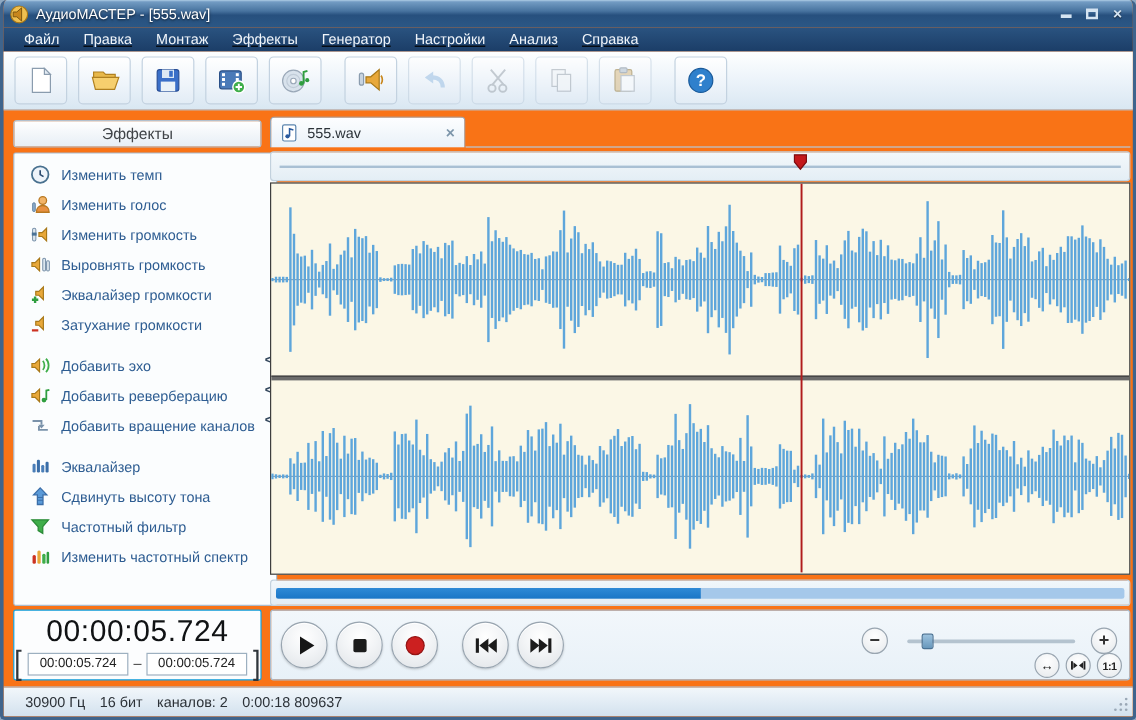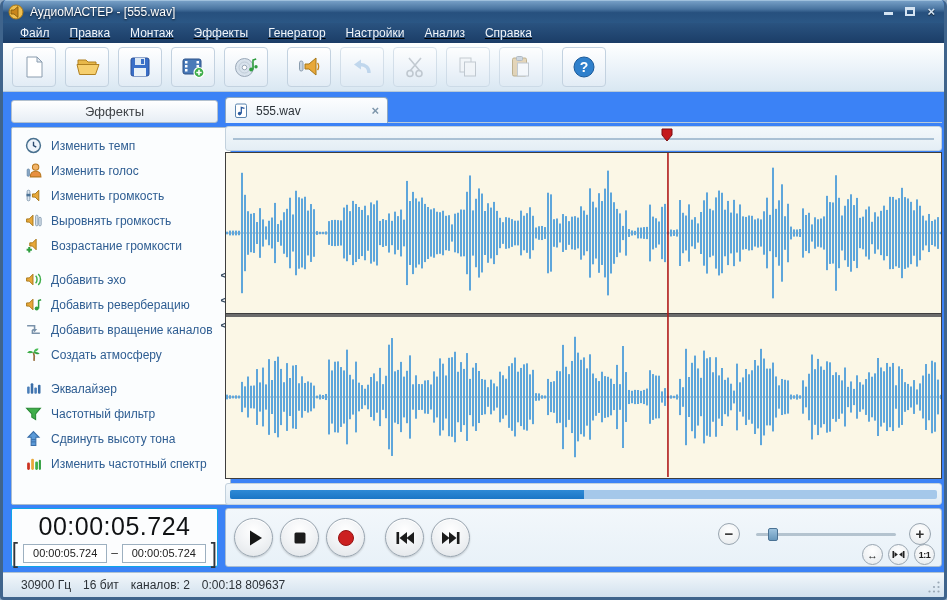--- a/index.html
+++ b/index.html
@@ -1,17 +1,17 @@
 <!DOCTYPE html>
 <html><head>
 <meta charset="utf-8">
 <style>
   html,body{margin:0;padding:0;background:#8fa9c2;font-family:"Liberation Sans",sans-serif;}
   *{box-sizing:border-box;}
-  .window{position:relative;width:947px;height:600px;background:#3b82f6;overflow:hidden;
+  .window{position:relative;width:947px;height:600px;background:#f97316;overflow:hidden;
           border:3px solid #3f648c;border-top:none;border-radius:6px 6px 4px 4px;}
   
   .titlebar{position:absolute;left:-3px;top:0;width:947px;height:23px;
     background:linear-gradient(#7ba4ca 0%,#48739f 40%,#27507e 55%,#2b5785 100%);
     display:flex;align-items:center;padding:0 8px;border-radius:5px 5px 0 0;
     box-shadow:inset 0 1px 0 #9fc0dc;}
   .app-icon{width:16px;height:16px;margin-right:6px;flex:0 0 auto;}
   .title-text{color:#fff;font-size:12px;text-shadow:0 1px 2px rgba(0,0,0,.7);flex:1;}
   .win-btns{display:flex;align-items:center;gap:12px;margin-right:4px;}
   .win-btn{color:#d5e4f2;font-size:13px;font-weight:bold;line-height:14px;cursor:default;text-shadow:0 1px 1px rgba(0,0,0,.6);}
@@ -240,21 +240,28 @@
         <rect x="10" y="3" width="2.2" height="10" rx="1" fill="#dce6ee" stroke="#7a92aa" stroke-width="0.8"></rect>
         <rect x="13" y="5" width="2.2" height="8" rx="1" fill="#dce6ee" stroke="#7a92aa" stroke-width="0.8"></rect>
       </svg>
       <span class="fx-label">Выровнять громкость</span>
     </div>
     <div class="fx-row">
       <svg class="fx-ic" viewBox="0 0 16 16">
         <path d="M4.5 5.5H7l3.5-3.5v10L7 8.5H4.5z" fill="#e8a83a" stroke="#a87818" stroke-width="0.9"></path>
         <path d="M4 9.5v5M1.5 12h5" stroke="#2f9e3f" stroke-width="1.9"></path>
       </svg>
-      <span class="fx-label">Возрастание громкости</span>
+      <span class="fx-label">Эквалайзер громкости</span>
+    </div>
+    <div class="fx-row">
+      <svg class="fx-ic" viewBox="0 0 16 16">
+        <path d="M4.5 5.5H7l3.5-3.5v10L7 8.5H4.5z" fill="#e8a83a" stroke="#a87818" stroke-width="0.9"></path>
+        <path d="M1.5 12.5h5" stroke="#cc3322" stroke-width="1.9"></path>
+      </svg>
+      <span class="fx-label">Затухание громкости</span>
     </div>
     <div class="fx-row group-gap">
       <svg class="fx-ic" viewBox="0 0 16 16">
         <path d="M1.5 6.5H4l3.5-3.5v10L4 9.5H1.5z" fill="#e8a83a" stroke="#a87818" stroke-width="0.9"></path>
         <path d="M10 4.5c1.8 1.6 1.8 5.4 0 7" stroke="#3fae4a" stroke-width="1.4" fill="none"></path>
         <path d="M12.5 2.8c2.8 2.6 2.8 7.8 0 10.4" stroke="#3fae4a" stroke-width="1.4" fill="none"></path>
       </svg>
       <span class="fx-label">Добавить эхо</span>
       <span class="fx-chev">&lt;</span>
     </div>
@@ -268,51 +275,42 @@
       <span class="fx-chev">&lt;</span>
     </div>
     <div class="fx-row">
       <svg class="fx-ic" viewBox="0 0 16 16">
         <path d="M2 4.5h7v3" fill="none" stroke="#7a92aa" stroke-width="1.5"></path>
         <path d="M9 10.5l-2.5-3h5z" fill="#7a92aa"></path>
         <path d="M14 11.5H7v-3" fill="none" stroke="#7a92aa" stroke-width="1.5" transform="translate(0,0)"></path>
       </svg>
       <span class="fx-label">Добавить вращение каналов</span>
       <span class="fx-chev">&lt;</span>
-    </div>
-    <div class="fx-row">
-      <svg class="fx-ic" viewBox="0 0 16 16">
-        <path d="M8.5 14c.4-3 .3-6-.6-8" stroke="#9a7040" stroke-width="1.6" fill="none"></path>
-        <path d="M8 6C5.5 4 3.2 4.6 2 6.4c2.2.6 4.4.4 6-.4z" fill="#3fae4a"></path>
-        <path d="M8 6c.4-2.8 2.4-4 4.8-3.4-1.2 2-3 3.2-4.8 3.4z" fill="#48bc54"></path>
-        <path d="M8 6c2.6-1 4.8-.2 5.8 1.6-2.4.4-4.4-.2-5.8-1.6z" fill="#35a040"></path>
-      </svg>
-      <span class="fx-label">Создать атмосферу</span>
     </div>
     <div class="fx-row group-gap">
       <svg class="fx-ic" viewBox="0 0 16 16">
         <rect x="2" y="6" width="2.4" height="7" rx="1" fill="#4a7eb8"></rect>
         <rect x="5.4" y="3" width="2.4" height="10" rx="1" fill="#3a6ea8"></rect>
         <rect x="8.8" y="7" width="2.4" height="6" rx="1" fill="#4a7eb8"></rect>
         <rect x="12.2" y="4.5" width="2.4" height="8.5" rx="1" fill="#3a6ea8"></rect>
       </svg>
       <span class="fx-label">Эквалайзер</span>
     </div>
     <div class="fx-row">
       <svg class="fx-ic" viewBox="0 0 16 16">
-        <path d="M1.5 3h13L10 8.4v5.2l-3.6-2.2V8.4z" fill="#3fae4a" stroke="#2a8a36"></path>
-      </svg>
-      <span class="fx-label">Частотный фильтр</span>
-    </div>
-    <div class="fx-row">
-      <svg class="fx-ic" viewBox="0 0 16 16">
         <path d="M8 1.5l5.2 5.4h-3v7.6H5.8V6.9h-3z" fill="#5a9ad8" stroke="#3a6ea8"></path>
         <path d="M5.8 9h4.4M5.8 11.2h4.4" stroke="#3a6ea8" stroke-width="0.9"></path>
       </svg>
       <span class="fx-label">Сдвинуть высоту тона</span>
+    </div>
+    <div class="fx-row">
+      <svg class="fx-ic" viewBox="0 0 16 16">
+        <path d="M1.5 3h13L10 8.4v5.2l-3.6-2.2V8.4z" fill="#3fae4a" stroke="#2a8a36"></path>
+      </svg>
+      <span class="fx-label">Частотный фильтр</span>
     </div>
     <div class="fx-row">
       <svg class="fx-ic" viewBox="0 0 16 16">
         <rect x="2" y="7" width="2.6" height="7" rx="1.2" fill="#cc3322"></rect>
         <rect x="5.8" y="3.5" width="2.6" height="10.5" rx="1.2" fill="#e8a83a"></rect>
         <rect x="9.6" y="6" width="2.6" height="8" rx="1.2" fill="#3fae4a"></rect>
         <rect x="13" y="4.5" width="2" height="9.5" rx="1" fill="#2f9e3f"></rect>
       </svg>
       <span class="fx-label">Изменить частотный спектр</span>
     </div>

